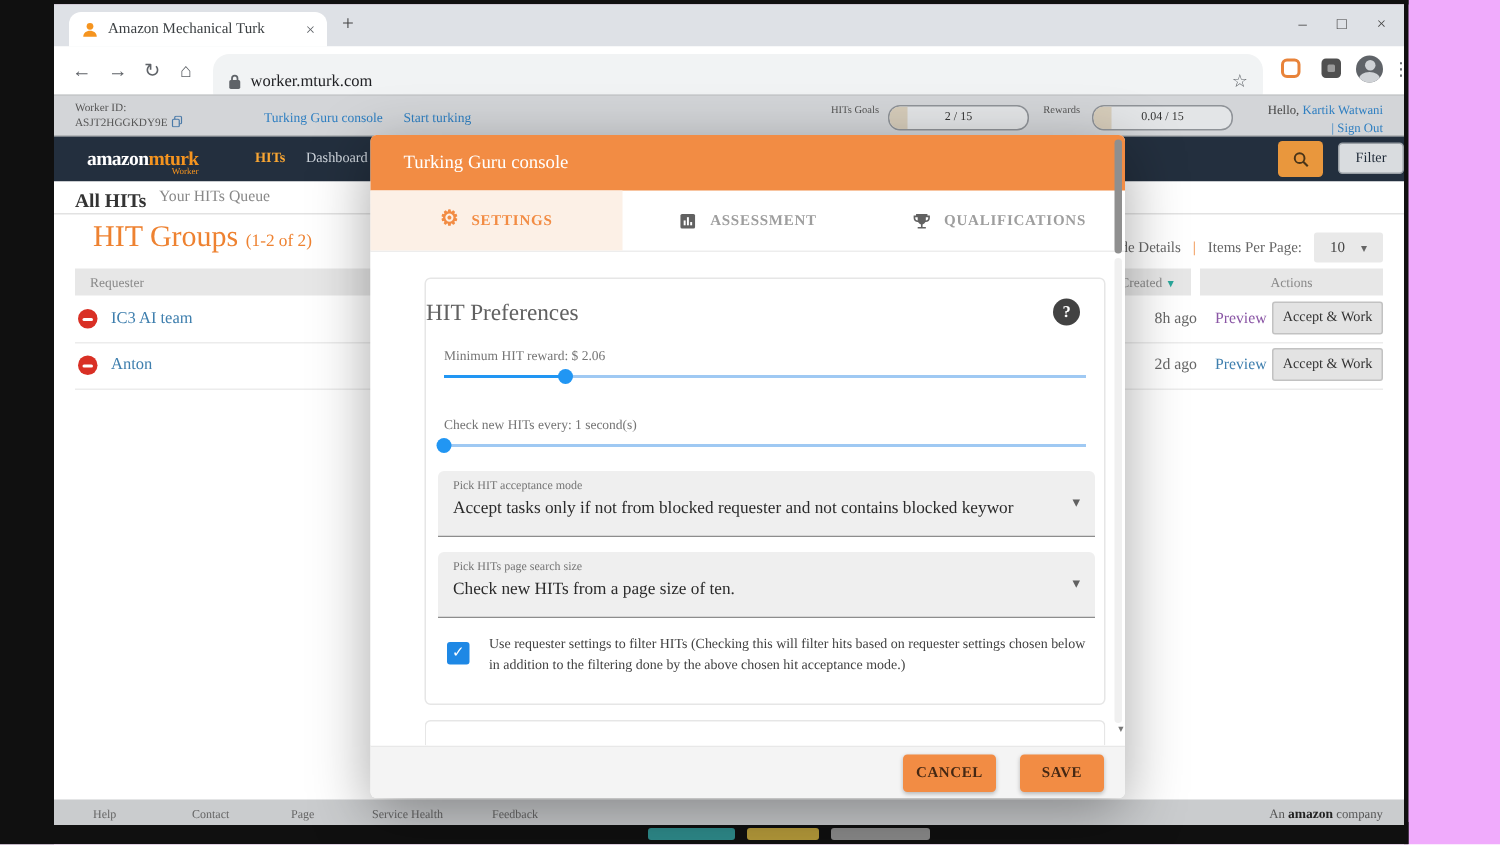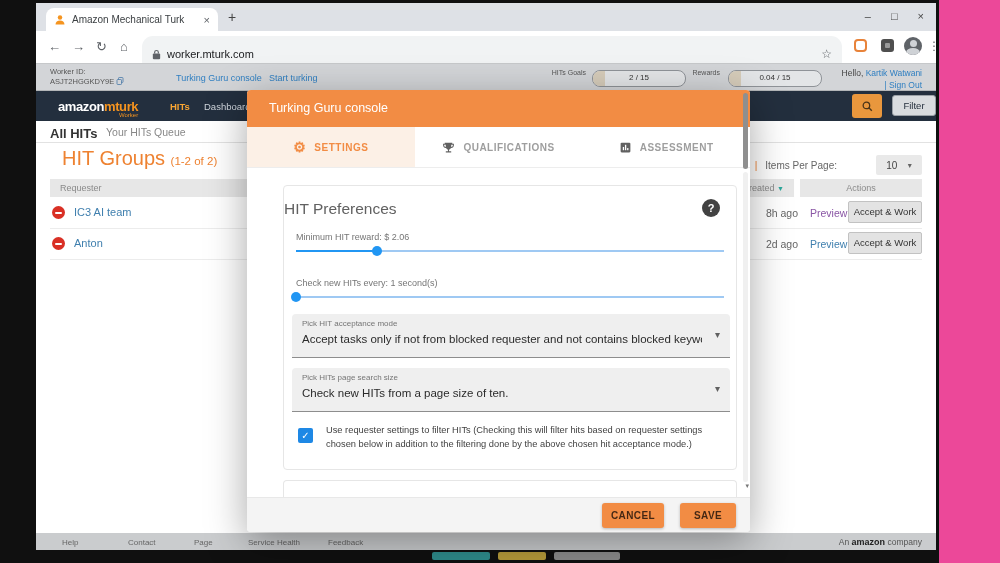--- a/index.html
+++ b/index.html
@@ -1,17 +1,17 @@
 <!DOCTYPE html>
 <html><head>
 <meta charset="utf-8">
 <style>
   html,body{margin:0;padding:0;background:#fff;}
-  .stage{position:relative;width:1000px;height:563px;background:#ec4899;overflow:hidden;
-         font-family:Liberation Sans, sans-serif;-webkit-font-smoothing:antialiased;}
+  .stage{position:relative;width:1000px;height:563px;background:#f0abfc;overflow:hidden;
+         font-family:Liberation Serif, serif;-webkit-font-smoothing:antialiased;}
   .abs{position:absolute;}
   
   .d-left{left:0;top:0;width:36px;height:563px;background:#101010;}
   .d-top{left:0;top:0;width:939px;height:3px;background:#101010;}
   .d-bottom{left:0;top:548px;width:939px;height:15px;background:#101010;}
   .d-right{left:936px;top:0;width:3px;height:563px;background:#101010;}
   .frag{top:552px;height:8px;border-radius:2px;}
   
   .browser{left:36px;top:3px;width:900px;height:545px;background:#fff;}
   .tabstrip{left:0;top:0;width:900px;height:28px;background:#dee1e6;}
@@ -58,21 +58,21 @@
              border-radius:3px;font-size:9.5px;color:#1f2a38;text-align:center;line-height:20px;box-sizing:border-box;}
   
   .subtabs{left:0;top:118px;width:900px;height:22px;background:#fff;border-bottom:1px solid #e2e2e2;box-sizing:border-box;}
   .st-all{left:14px;top:5px;font-size:13px;font-weight:bold;color:#333;}
   .st-queue{left:70px;top:5px;font-size:10.5px;color:#888;}
   .heading{left:26px;top:144px;font-size:20px;color:#ee8231;font-weight:400;}
   .heading small{font-size:11.5px;}
   .tctrls{right:14px;top:152px;display:flex;align-items:center;gap:8px;font-size:10px;color:#666;}
   .tctrls .sep{color:#ee8231;}
   .ipp-box{width:46px;height:20px;background:#e9e9e9;border-radius:2px;display:flex;
-           align-items:center;justify-content:space-evenly;color:#444;margin-left:31px;}
+           align-items:center;justify-content:space-evenly;color:#444;}
   .thead{top:176px;height:18px;background:#e7e7e7;color:#8a8a8a;font-size:9px;line-height:18px;}
   .th1{left:14px;width:744px;padding-left:10px;box-sizing:border-box;}
   .th-created{position:absolute;right:10px;top:0;}
   .th-created .sort{color:#2aa79b;font-size:7px;}
   .th2{left:764px;width:122px;text-align:center;}
   .trow{left:14px;width:872px;height:31px;border-bottom:1px solid #ececec;}
   .blockic{position:absolute;left:2px;top:9px;width:13px;height:13px;border-radius:50%;background:#d93025;}
   .blockic:after{content:"";position:absolute;left:3px;top:5.5px;width:7px;height:2px;background:#fff;border-radius:1px;}
   .rlink{position:absolute;left:24px;top:9px;font-size:11px;color:#3f7fae;}
   .rcreated{position:absolute;left:676px;width:72px;text-align:right;top:10px;font-size:10.5px;color:#666;}
@@ -284,32 +284,32 @@
     <div class="abs mhead">
       <span class="abs mtitle">Turking Guru console</span>
     </div>
     <div class="abs mtabs">
       <div class="mtab active">
         <span class="gear">⚙</span>
         <span>SETTINGS</span>
       </div>
       <div class="mtab">
         <svg width="13" height="13" viewBox="0 0 24 24">
-          <path fill="#616161" d="M5 3h14v2h3v3c0 3-2.2 5-5 5h-.4a7 7 0 0 1-3.6 3v3h4v2H7v-2h4v-3a7 7 0 0 1-3.6-3H7c-2.8 0-5-2-5-5V5h3V3zm-1 4v1c0 1.7 1.2 3 3 3V7H4zm16 0h-3v4c1.8 0 3-1.3 3-3V7z"></path>
-        </svg>
-        <span>QUALIFICATIONS</span>
-      </div>
-      <div class="mtab">
-        <svg width="13" height="13" viewBox="0 0 24 24">
           <rect x="3" y="3" width="18" height="18" rx="2" fill="#616161"></rect>
           <rect x="7" y="11" width="2.4" height="6" fill="#fff"></rect>
           <rect x="11" y="7" width="2.4" height="10" fill="#fff"></rect>
           <rect x="15" y="13" width="2.4" height="4" fill="#fff"></rect>
         </svg>
         <span>ASSESSMENT</span>
+      </div>
+      <div class="mtab">
+        <svg width="13" height="13" viewBox="0 0 24 24">
+          <path fill="#616161" d="M5 3h14v2h3v3c0 3-2.2 5-5 5h-.4a7 7 0 0 1-3.6 3v3h4v2H7v-2h4v-3a7 7 0 0 1-3.6-3H7c-2.8 0-5-2-5-5V5h3V3zm-1 4v1c0 1.7 1.2 3 3 3V7H4zm16 0h-3v4c1.8 0 3-1.3 3-3V7z"></path>
+        </svg>
+        <span>QUALIFICATIONS</span>
       </div>
     </div>
 
     <div class="abs mcontent">
       <div class="abs card">
         <div class="abs ctitle">HIT Preferences</div>
         <div class="abs help">?</div>
 
         <div class="abs slabel" style="top:46px;">Minimum HIT reward: $ 2.06</div>
         <div class="abs strack" style="top:64px;">

